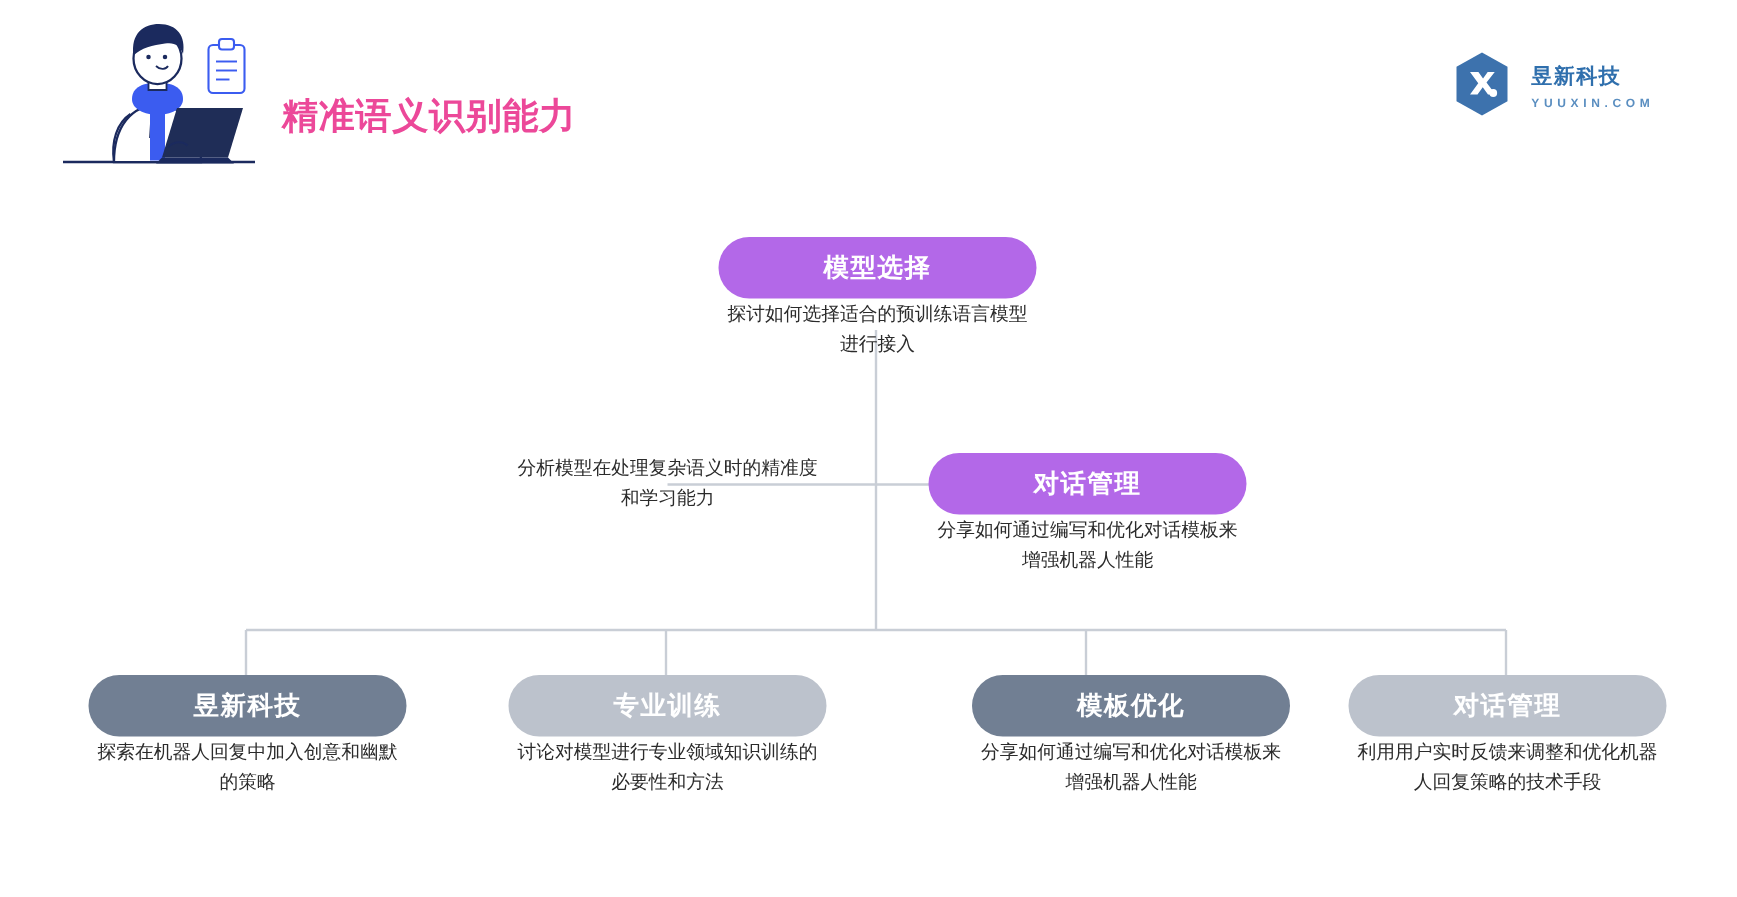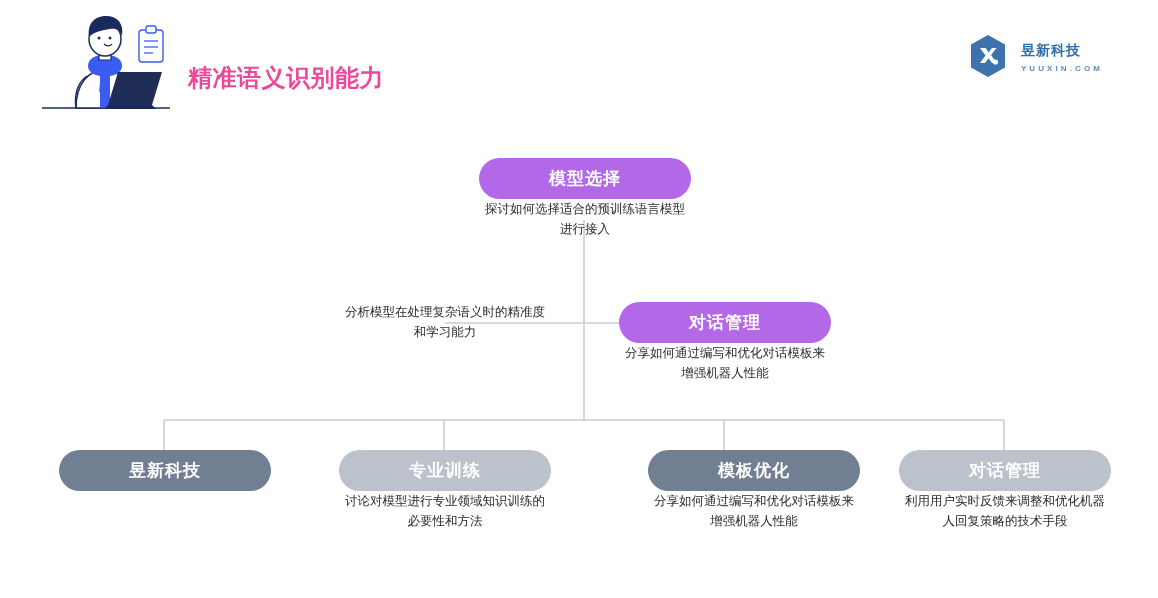--- a/index.html
+++ b/index.html
@@ -221,20 +221,21 @@
     <div class="desc">分析模型在处理复杂语义时的精准度和学习能力</div>
   </div>
 
   <div class="node" id="node-dialog">
     <div class="pill purple">对话管理</div>
     <div class="desc">分享如何通过编写和优化对话模板来增强机器人性能</div>
   </div>
 
   <div class="node" id="node-creative">
     <div class="pill slate">昱新科技</div>
+    <div class="desc">探索在机器人回复中加入创意和幽默的策略</div>
   </div>
 
   <div class="node" id="node-training">
     <div class="pill gray">专业训练</div>
     <div class="desc">讨论对模型进行专业领域知识训练的必要性和方法</div>
   </div>
 
   <div class="node" id="node-template">
     <div class="pill slate">模板优化</div>
     <div class="desc">分享如何通过编写和优化对话模板来增强机器人性能</div>

